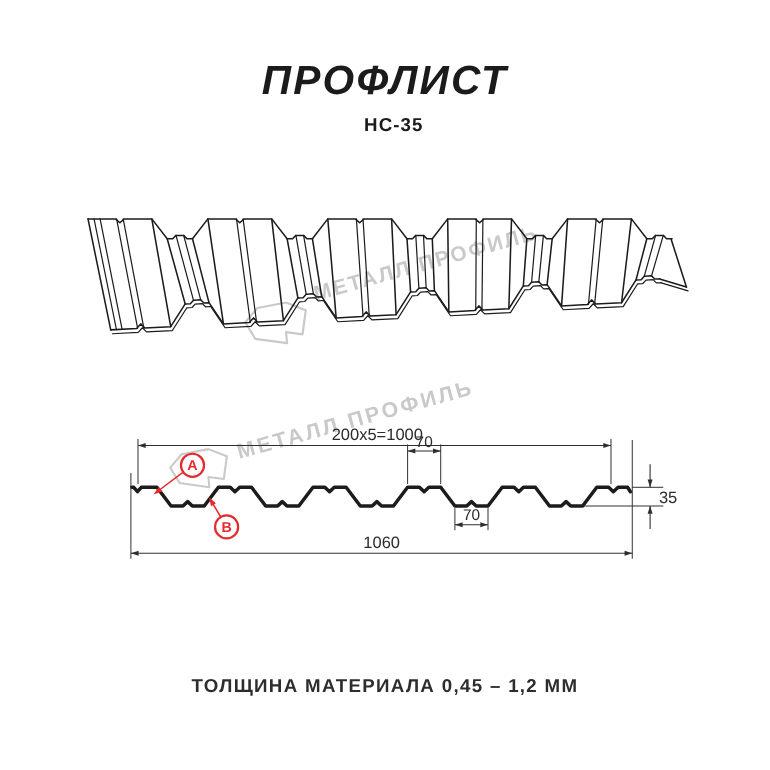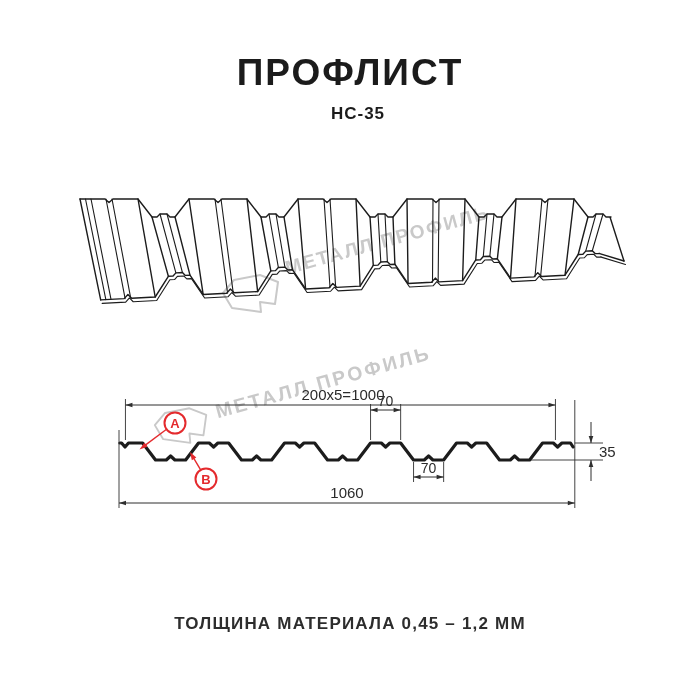--- a/index.html
+++ b/index.html
@@ -1,19 +1,19 @@
 <!DOCTYPE html>
 <html><head>
 <meta charset="utf-8">
 <style>
   html,body{margin:0;padding:0;background:#fff;}
   .page{position:relative;width:700px;height:700px;background:#ffffff;overflow:hidden;
         font-family:"Liberation Sans",sans-serif;}
   .hdr{position:absolute;top:52px;left:0;width:700px;text-align:center;}
-  .title{font-size:37px;font-weight:800;letter-spacing:2px;color:#1b1b1b;margin:0;}
+  .title{font-size:37px;font-weight:800;letter-spacing:2px;color:#1b1b1b;margin:0;font-style:italic;}
   .subtitle{font-size:17px;font-weight:700;letter-spacing:1px;color:#1b1b1b;margin-top:10px;padding-left:16px;}
   .footer{position:absolute;top:614px;left:0;width:700px;text-align:center;
           font-size:17px;font-weight:700;letter-spacing:1.2px;color:#2d2d2d;}
   .wm{position:absolute;z-index:0;}
   .wm-text{position:absolute;white-space:nowrap;font-weight:700;color:#c9c9c9;
            transform-origin:left top;}
   .wm1-text{left:283px;top:258px;font-size:19px;letter-spacing:2px;transform:rotate(-15.5deg);}
   .wm2-text{left:213px;top:401px;font-size:19.5px;letter-spacing:2.5px;transform:rotate(-15.5deg);}
   svg.draw{position:absolute;z-index:1;overflow:visible;}
   #iso{left:58px;top:183px;}

